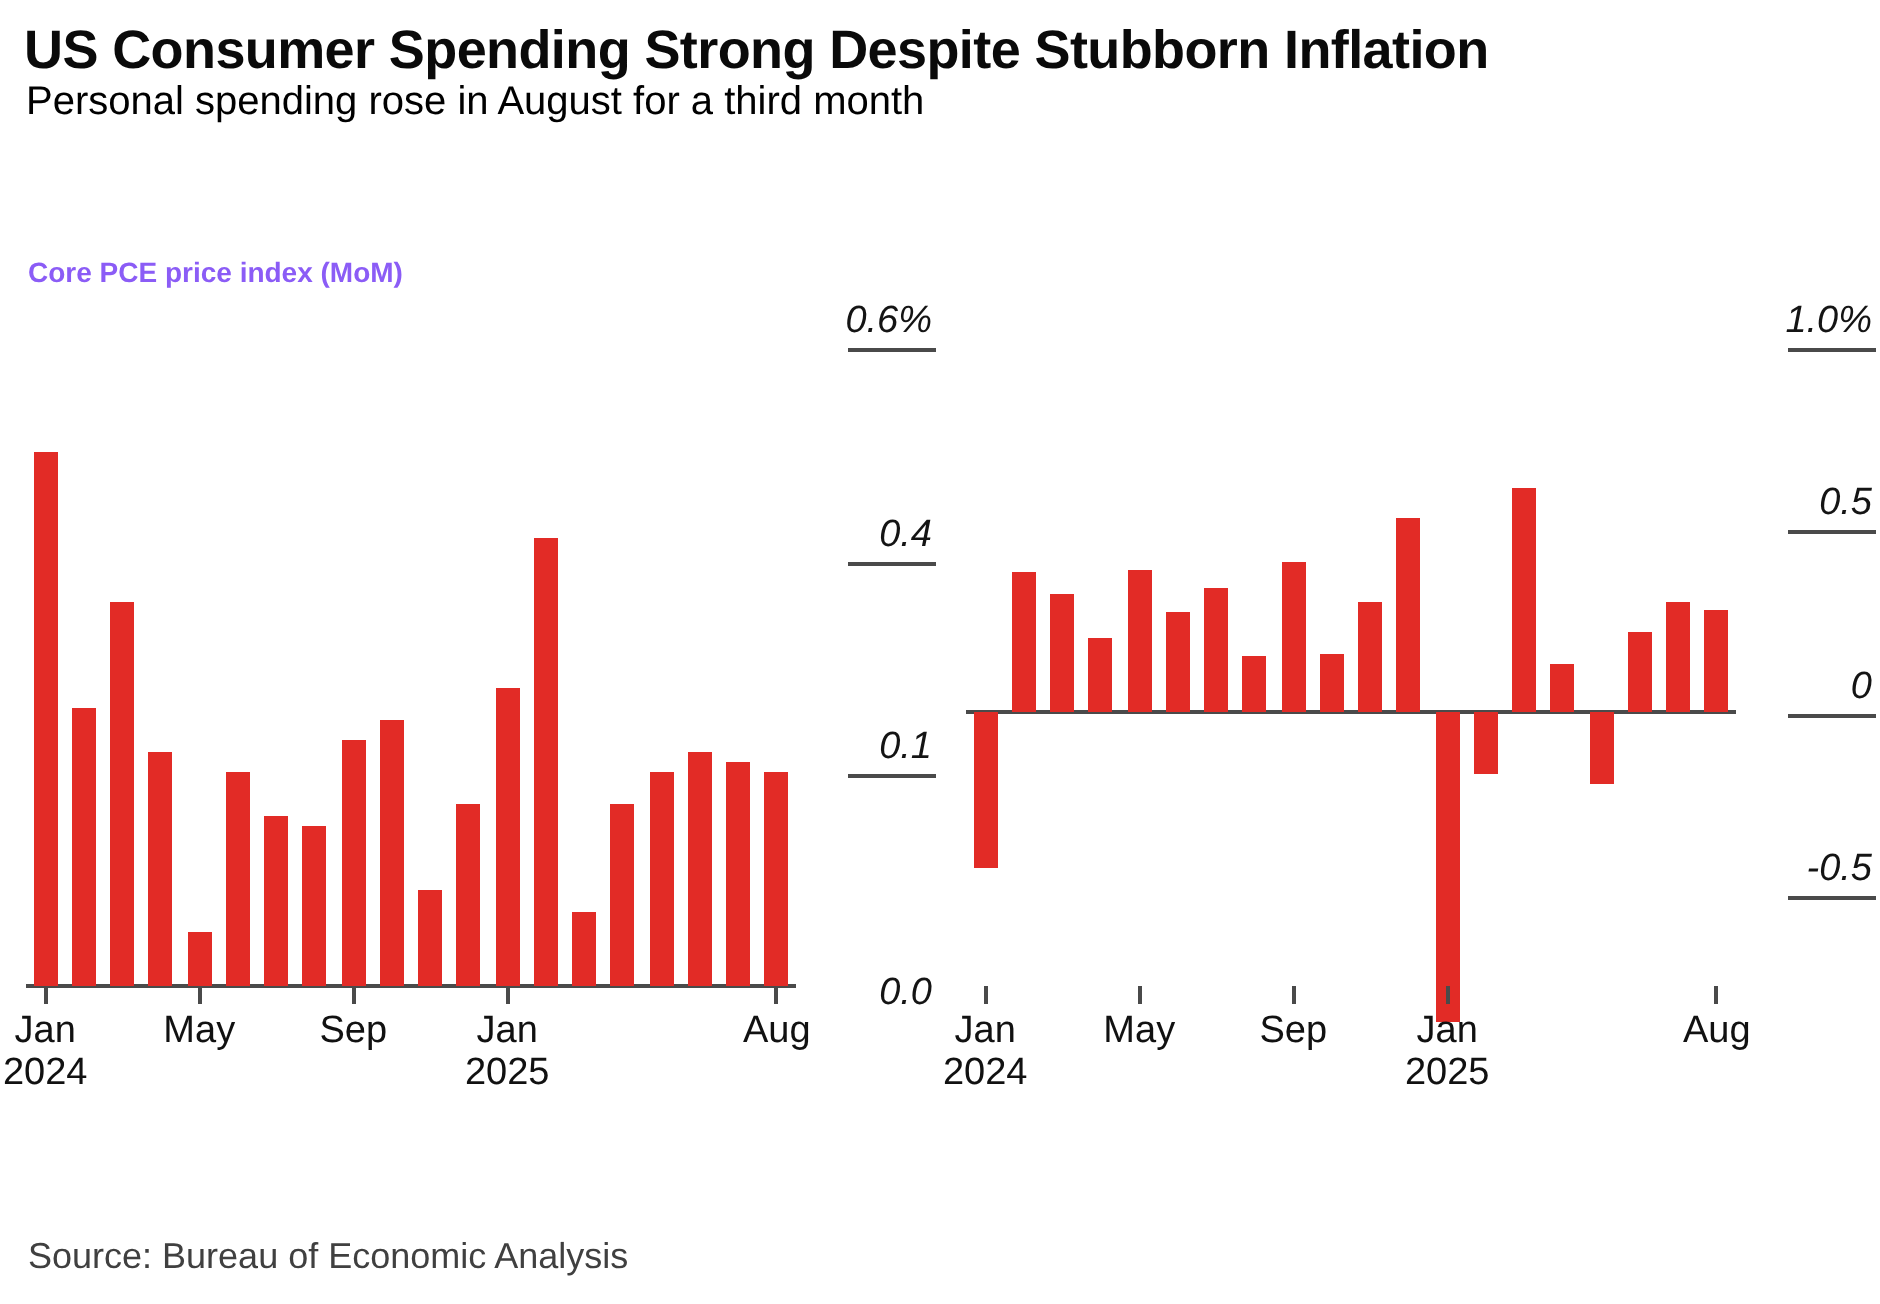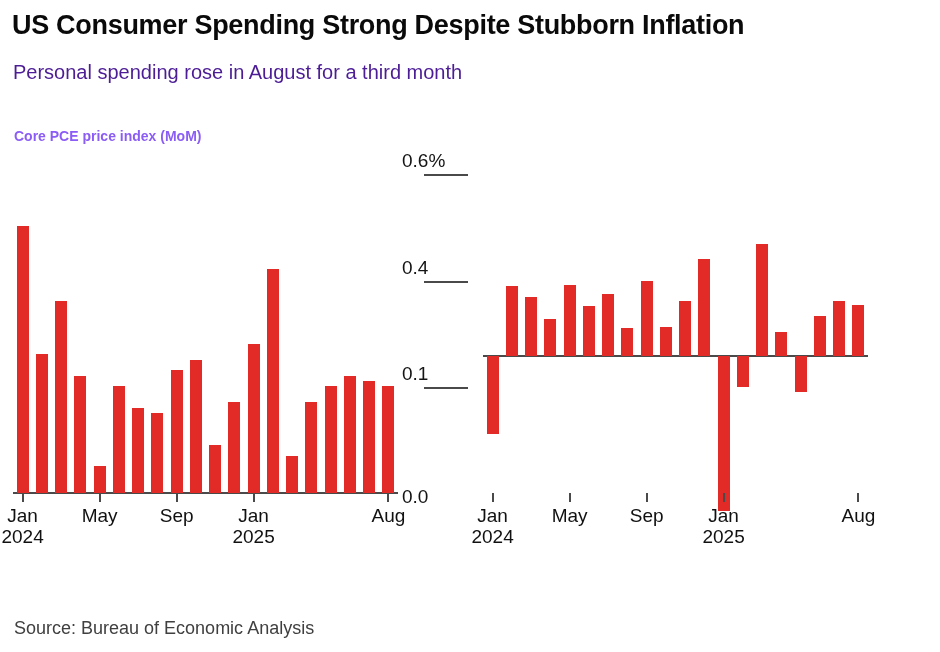--- a/index.html
+++ b/index.html
@@ -29,24 +29,24 @@
     top: 10px;
     font-size: 27px;
     font-weight: bold;
     letter-spacing: -0.3px;
     color: #0a0a0a;
     white-space: nowrap;
   }
   .subhead {
     position: absolute;
     left: 13px;
-    top: 61px;
+    top: 40px;
     font-size: 20px;
     font-weight: normal;
-    color: #4c1d95;
+    color: #000000;
     white-space: nowrap;
   }
 
   
   .panel {
     position: absolute;
     top: 128px;
     width: 460px;
     height: 430px;
   }
@@ -100,21 +100,22 @@
     width: 66px;
     height: 320px;
   }
   .panel.left  .yaxis { left: 392px; }
   .panel.right .yaxis { left: 392px; }
 
   .ytick {
     position: absolute;
     right: 0;
     width: 66px;
-    text-align: left;
+    text-align: right;
+    font-style: italic;
   }
   .ytick .ylabel {
     font-size: 19px;
     color: #141414;
     line-height: 20px;
     display: block;
     padding-right: 2px;
     white-space: nowrap;
   }
   .ytick .yrule {
@@ -250,20 +251,38 @@
           <div class="bar" title="Jan 2025: -0.85" style="left: 234.657px; top: 182.857px; width: 11.935px; height: 155.429px; background: rgb(226, 43, 38);"></div>
           <div class="bar" title="Feb 2025: -0.17" style="left: 253.907px; top: 182.857px; width: 11.935px; height: 31.0857px; background: rgb(226, 43, 38);"></div>
           <div class="bar" title="Mar 2025: 0.61" style="left: 273.158px; top: 71.3143px; width: 11.935px; height: 111.543px; background: rgb(226, 43, 38);"></div>
           <div class="bar" title="Apr 2025: 0.13" style="left: 292.408px; top: 159.086px; width: 11.935px; height: 23.7714px; background: rgb(226, 43, 38);"></div>
           <div class="bar" title="May 2025: -0.2" style="left: 311.658px; top: 182.857px; width: 11.935px; height: 36.5714px; background: rgb(226, 43, 38);"></div>
           <div class="bar" title="Jun 2025: 0.22" style="left: 330.908px; top: 142.629px; width: 11.935px; height: 40.2286px; background: rgb(226, 43, 38);"></div>
           <div class="bar" title="Jul 2025: 0.3" style="left: 350.158px; top: 128px; width: 11.935px; height: 54.8571px; background: rgb(226, 43, 38);"></div>
           <div class="bar" title="Aug 2025: 0.28" style="left: 369.408px; top: 131.657px; width: 11.935px; height: 51.2px; background: rgb(226, 43, 38);"></div>
         </div>
     </div>
+    <div class="yaxis">
+        <div class="ytick" style="top: -22px;">
+          <span class="ylabel">1.0%</span>
+          <span class="yrule"></span>
+        </div>
+        <div class="ytick" style="top: 69.4286px;">
+          <span class="ylabel">0.5</span>
+          <span class="yrule"></span>
+        </div>
+        <div class="ytick" style="top: 160.857px;">
+          <span class="ylabel">0</span>
+          <span class="yrule"></span>
+        </div>
+        <div class="ytick" style="top: 252.286px;">
+          <span class="ylabel">-0.5</span>
+          <span class="yrule"></span>
+        </div>
+      </div>
     <div class="xaxis">
         <div class="xtickmark" style="left: 8.625px;"></div>
         <div class="xlabel" style="left: 9.625px;">Jan<span class="yr">2024</span></div>
         <div class="xtickmark" style="left: 85.625px;"></div>
         <div class="xlabel" style="left: 86.625px;">May</div>
         <div class="xtickmark" style="left: 162.625px;"></div>
         <div class="xlabel" style="left: 163.625px;">Sep</div>
         <div class="xtickmark" style="left: 239.625px;"></div>
         <div class="xlabel" style="left: 240.625px;">Jan<span class="yr">2025</span></div>
         <div class="xtickmark" style="left: 374.375px;"></div>

